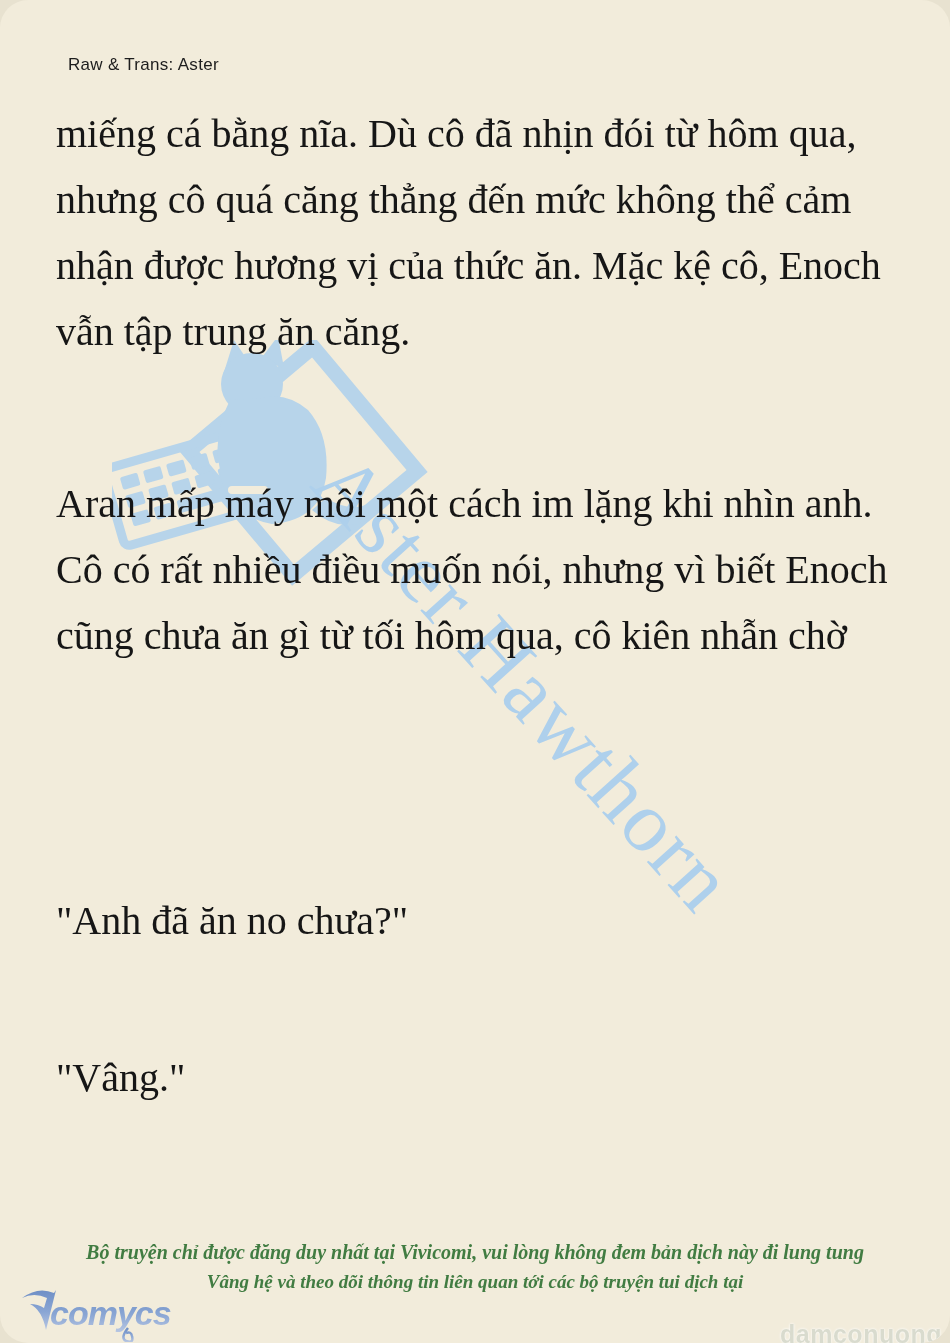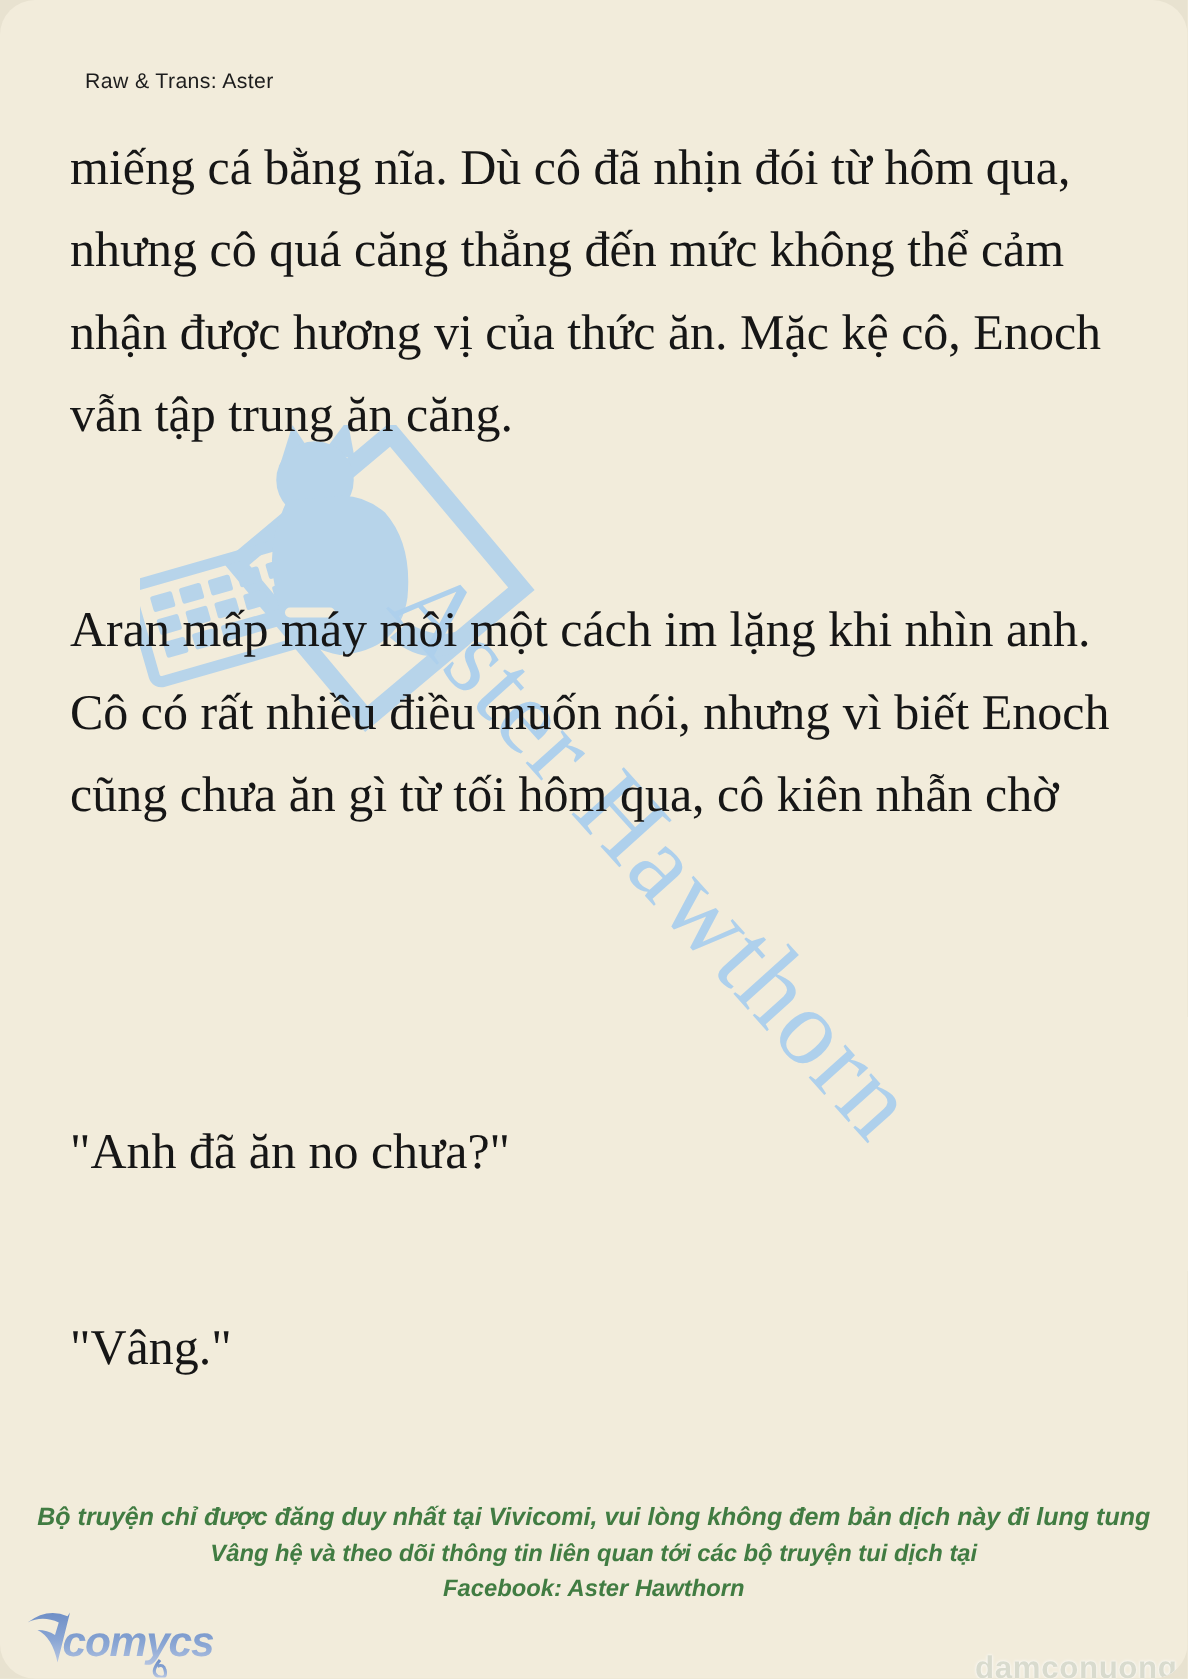--- a/index.html
+++ b/index.html
@@ -42,23 +42,23 @@
     z-index:1;
     font-family:"Liberation Serif","DejaVu Serif",serif;
   }
   
   .wm-logo{
     position:absolute;left:112px;top:340px;width:350px;height:250px;
     z-index:1;
   }
   
   .footer{
-    position:absolute;left:0;right:0;top:1199px;
+    position:absolute;left:0;right:0;top:1237px;
     text-align:center;
-    font-family:Liberation Sans, sans-serif;
+    font-family:Liberation Serif, serif;
     font-style:italic;font-weight:bold;
     color:#417c42;
     z-index:3;
   }
   .footer .f1{font-size:20px;line-height:31px;}
   .footer .f2{font-size:19px;line-height:28px;}
   .footer .f3{font-size:19px;line-height:28px;}
   
   .vcomycs{position:absolute;left:16px;top:1284px;z-index:4;}
   
@@ -127,21 +127,20 @@
     <div>Cô có rất nhiều điều muốn nói, nhưng vì biết Enoch</div>
     <div>cũng chưa ăn gì từ tối hôm qua, cô kiên nhẫn chờ</div>
   </div>
 
   <div class="para" id="dialog1">"Anh đã ăn no chưa?"</div>
   <div class="para" id="dialog2">"Vâng."</div>
 
   <div class="footer">
     <div class="f1">Bộ truyện chỉ được đăng duy nhất tại Vivicomi, vui lòng không đem bản dịch này đi lung tung</div>
     <div class="f2">Vâng hệ và theo dõi thông tin liên quan tới các bộ truyện tui dịch tại</div>
-    <div class="f3">Facebook: Aster Hawthorn</div>
   </div>
 
   <svg class="vcomycs" width="210" height="58" viewBox="0 0 210 58" aria-hidden="true">
     <defs>
       <linearGradient id="vgrad" x1="0" y1="0" x2="0" y2="1">
         <stop offset="0" stop-color="#6f8fc6"></stop>
         <stop offset="0.55" stop-color="#8aa6d4"></stop>
         <stop offset="1" stop-color="#b7c6e2"></stop>
       </linearGradient>
     </defs>

